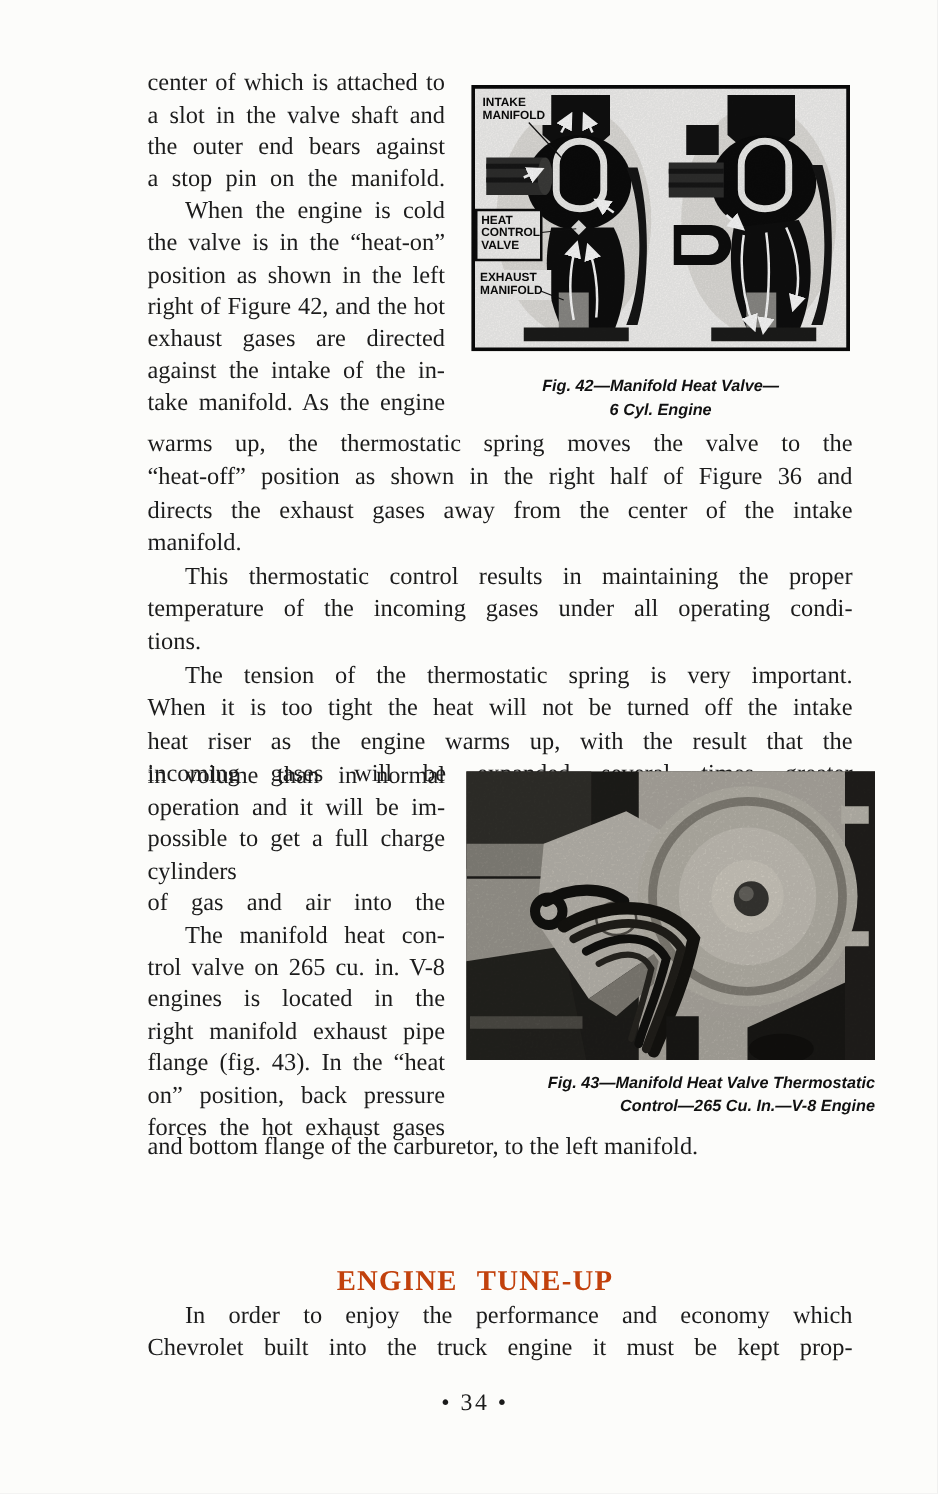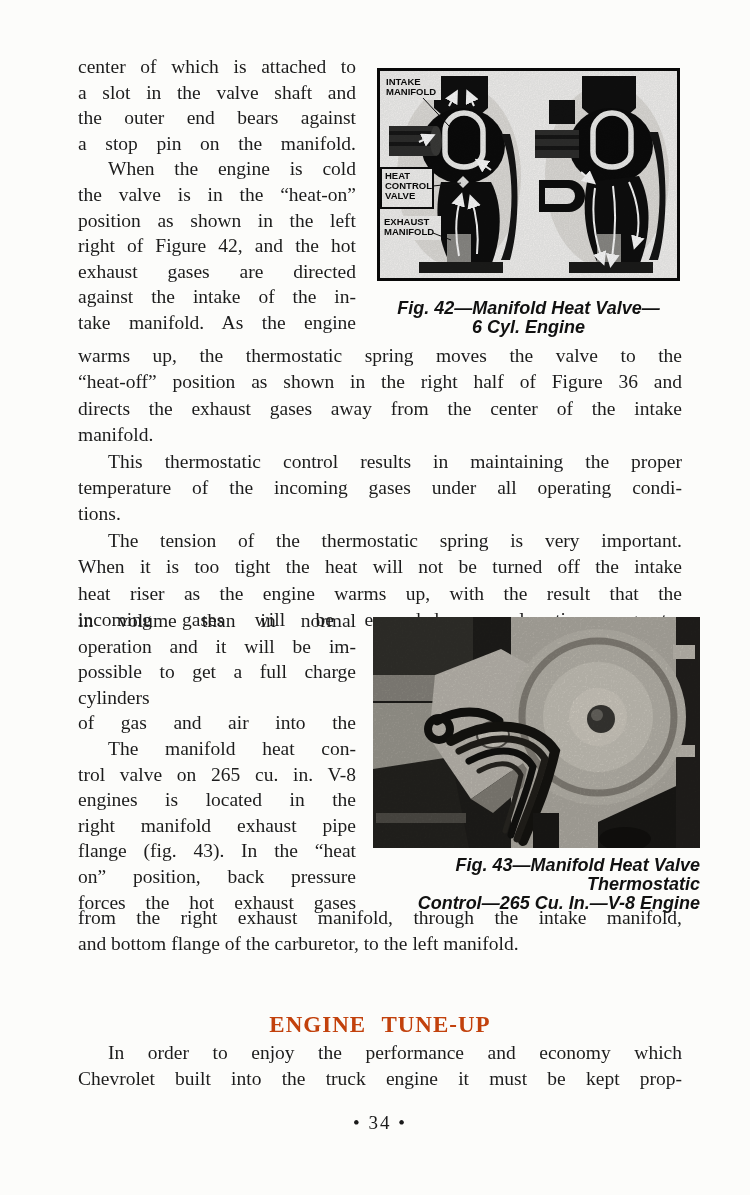--- a/index.html
+++ b/index.html
@@ -1,25 +1,25 @@
 <!DOCTYPE html>
 <html><head>
 <meta charset="utf-8">
 <style>
   html,body{margin:0;padding:0;background:#e8e8e6;}
   .page{position:relative;width:750px;height:1195px;background:#fcfcfa;overflow:hidden;
         font-family:"Liberation Serif", serif;color:#1c1c1c;}
   .block{position:absolute;}
-  .ln{text-align:justify;text-align-last:justify;white-space:normal;}
+  .ln{text-align:justify;text-align-last:justify;white-space:normal;margin-left:40px;}
   .ln.last{text-align-last:left;}
   .ln.ind{text-indent:30px;}
   .bodytext{font-size:19.5px;line-height:26.4px;}
   .coltext{font-size:19.5px;line-height:25.6px;}
   .caption{font-family:"Liberation Sans", sans-serif;font-weight:bold;font-style:italic;
-           font-size:18px;line-height:19px;text-align:center;color:#111;}
+           font-size:13px;line-height:19px;text-align:center;color:#111;}
   .heading{font-size:23px;font-weight:bold;letter-spacing:1px;word-spacing:9px;
            text-align:center;color:#c2410c;}
   .pagenum{font-size:19px;font-weight:normal;text-align:center;letter-spacing:2px;color:#1a1a1a;}
   .figbox{position:absolute;}
   svg{display:block;}
 </style>
 </head>
 <body>
 
 <div class="page">
@@ -205,21 +205,20 @@
       <rect x="0" y="0" width="327" height="231" filter="url(#grain43)" opacity="0.16"></rect>
     </svg>
   </div>
 
   <div class="block caption" style="left:368px;top:856px;width:332px;text-align:right;">
     <div>Fig. 43—Manifold Heat Valve Thermostatic</div>
     <div>Control—265 Cu. In.—V-8 Engine</div>
   </div>
 
   <div class="block bodytext" style="left:78px;top:905px;width:604px;">
-      <div class="ln">from the right exhaust manifold, through the intake manifold,</div>
       <div class="ln last">and bottom flange of the carburetor, to the left manifold.</div>
     </div>
 
   <div class="block heading" style="left:78px;top:1012px;width:604px;">ENGINE TUNE-UP</div>
 
   <div class="block bodytext" style="left:78px;top:1040px;width:604px;">
       <div class="ln ind">In order to enjoy the performance and economy which</div>
       <div class="ln">Chevrolet built into the truck engine it must be kept prop-</div>
     </div>
 

